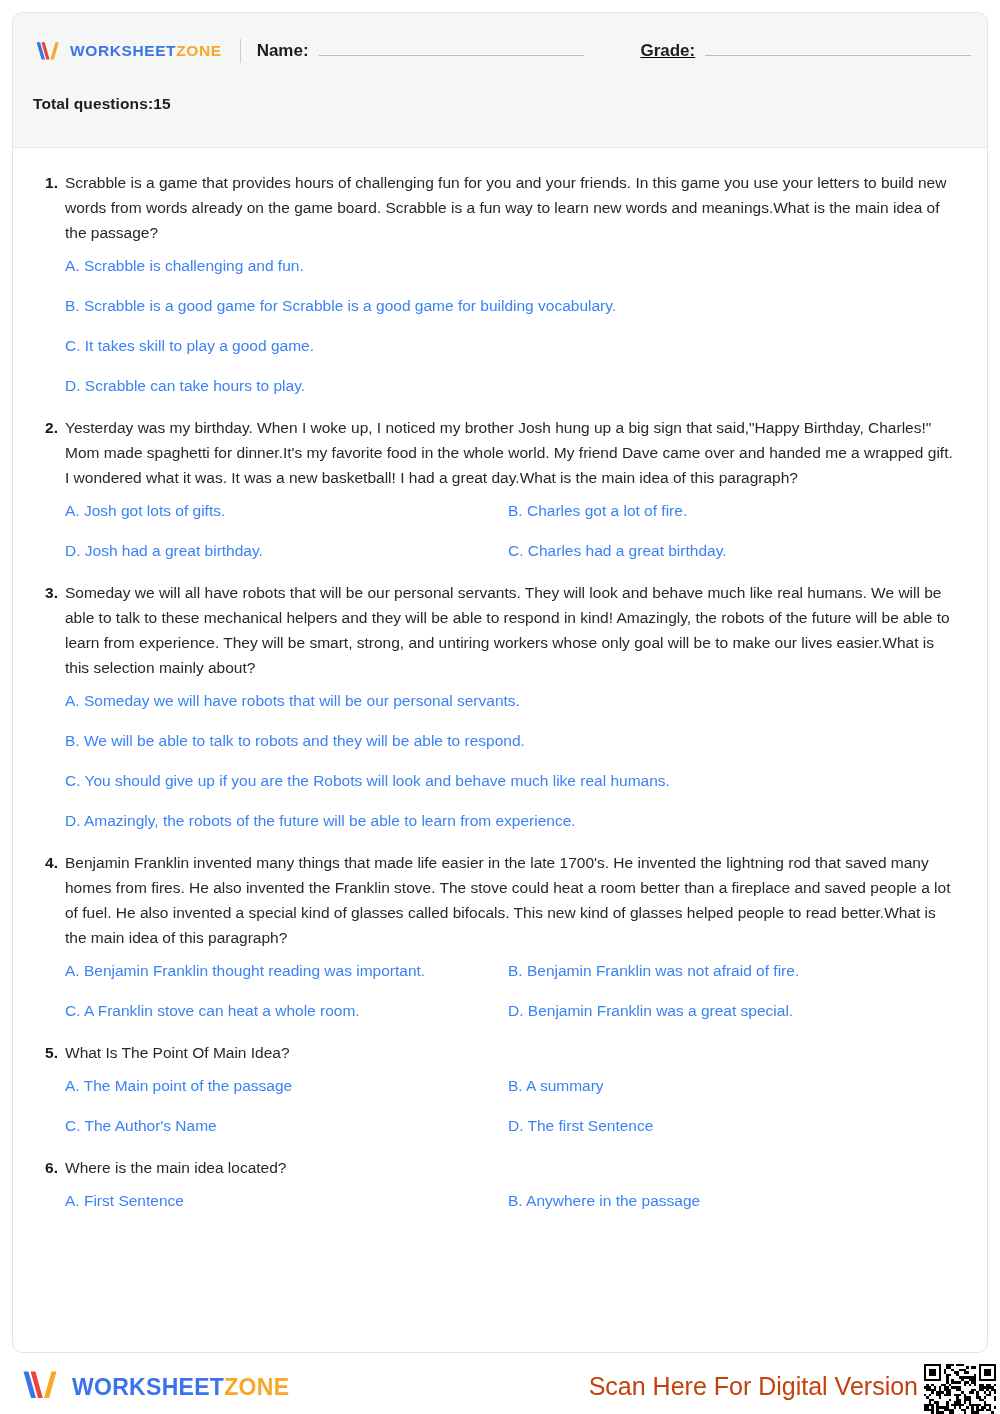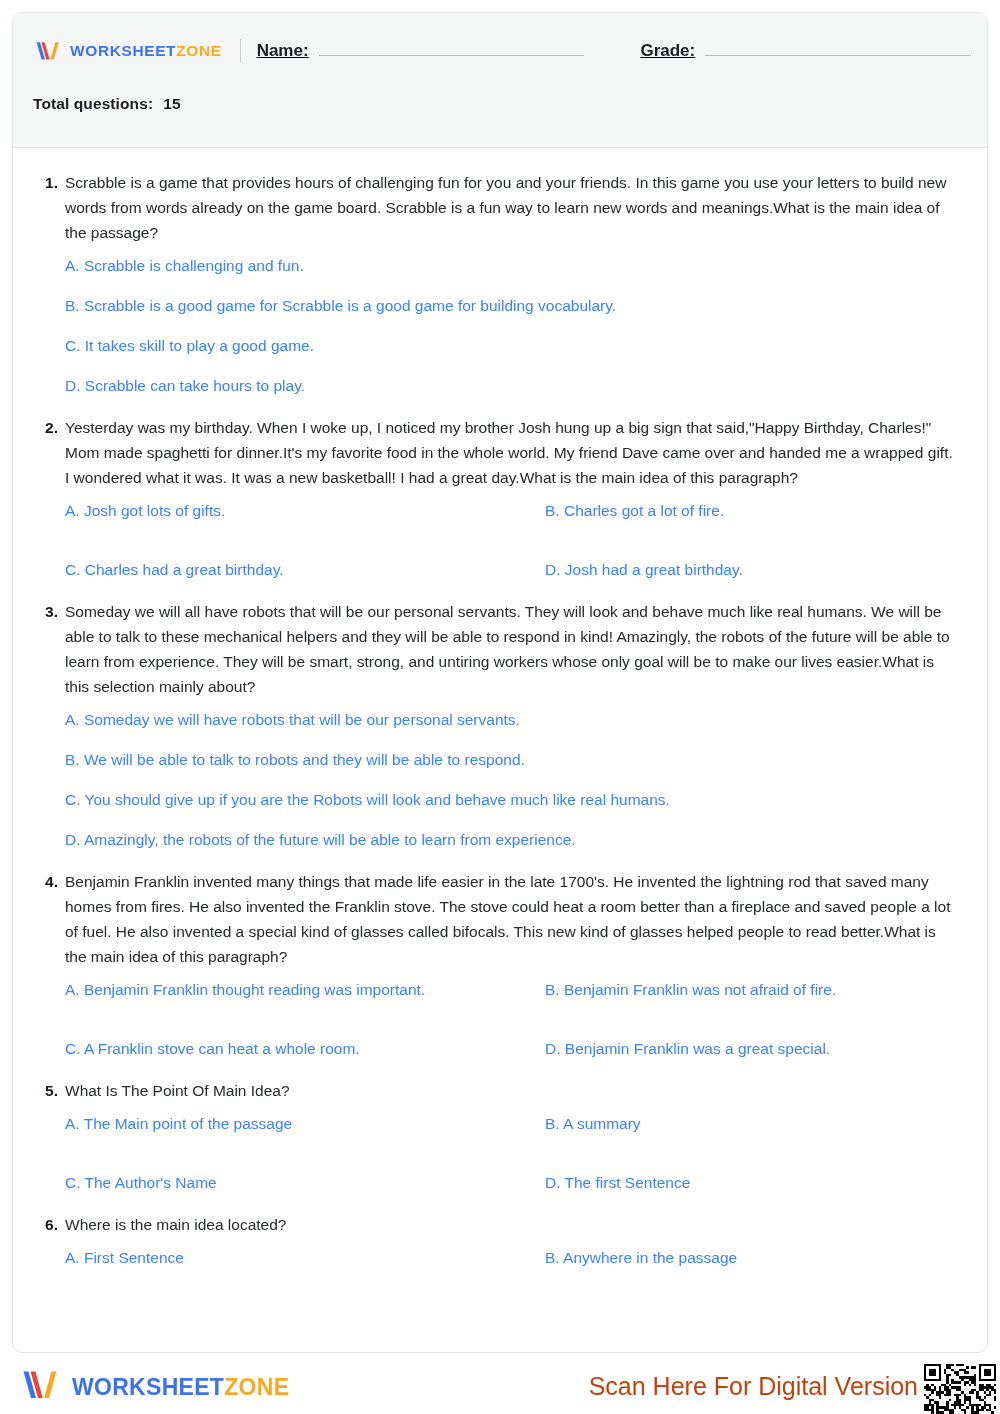--- a/index.html
+++ b/index.html
@@ -79,33 +79,33 @@
     color: #1d1d1f;
     flex: 0 0 auto;
     white-space: nowrap;
   }
   .field-line {
     flex: 1 1 auto;
     border-bottom: 1px solid #b9bdc2;
     margin-left: 10px;
     height: 12px;
   }
-  .field.name-field { max-width: 404px; text-decoration: underline; }
+  .field.name-field { max-width: 404px; }
   .field.grade-field { margin-left: 56px; text-decoration: underline; }
 
   .hdr-total {
     position: absolute;
     left: 20px;
     top: 82px;
     font-size: 15.5px;
     font-weight: 700;
     color: #1d1d1f;
     letter-spacing: 0.1px;
   }
-  .hdr-total .count { margin-left: 10px; }
+  .hdr-total .count { margin-left: 0; }
 
   
   .body {
     padding: 22px 34px 10px 26px;
   }
   .q {
     display: flex;
     align-items: flex-start;
     margin-bottom: 18px;
   }
@@ -129,21 +129,20 @@
   .opts { margin-top: 10px; }
   .opts.one-col .opt {
     display: block;
     margin-bottom: 18px;
   }
   .opts.two-col {
     display: grid;
     grid-template-columns: 443px 1fr;
     row-gap: 18px;
     column-gap: 0;
-    gap: 37px;
   }
   .opt {
     font-size: 15.5px;
     line-height: 22px;
     color: #3b82f6;
   }
   .opts.one-col .opt:last-child { margin-bottom: 0; }
 
   .q.tight .q-text { margin-bottom: 2px; }
 
@@ -243,22 +242,22 @@
           </div>
         </div>
       </div>
       <div class="q">
         <div class="q-num">2.</div>
         <div class="q-body">
           <p class="q-text">Yesterday was my birthday. When I woke up, I noticed my brother Josh hung up a big sign that said,"Happy Birthday, Charles!" Mom made spaghetti for dinner.It's my favorite food in the whole world. My friend Dave came over and handed me a wrapped gift. I wondered what it was. It was a new basketball! I had a great day.What is the main idea of this paragraph?</p>
           <div class="opts two-col">
             <div class="opt">A. Josh got lots of gifts.</div>
             <div class="opt">B. Charles got a lot of fire.</div>
+            <div class="opt">D. Josh had a great birthday.</div>
             <div class="opt">C. Charles had a great birthday.</div>
-            <div class="opt">D. Josh had a great birthday.</div>
           </div>
         </div>
       </div>
       <div class="q">
         <div class="q-num">3.</div>
         <div class="q-body">
           <p class="q-text">Someday we will all have robots that will be our personal servants. They will look and behave much like real humans. We will be able to talk to these mechanical helpers and they will be able to respond in kind! Amazingly, the robots of the future will be able to learn from experience. They will be smart, strong, and untiring workers whose only goal will be to make our lives easier.What is this selection mainly about?</p>
           <div class="opts one-col">
             <div class="opt">A. Someday we will have robots that will be our personal servants.</div>
             <div class="opt">B. We will be able to talk to robots and they will be able to respond.</div>

